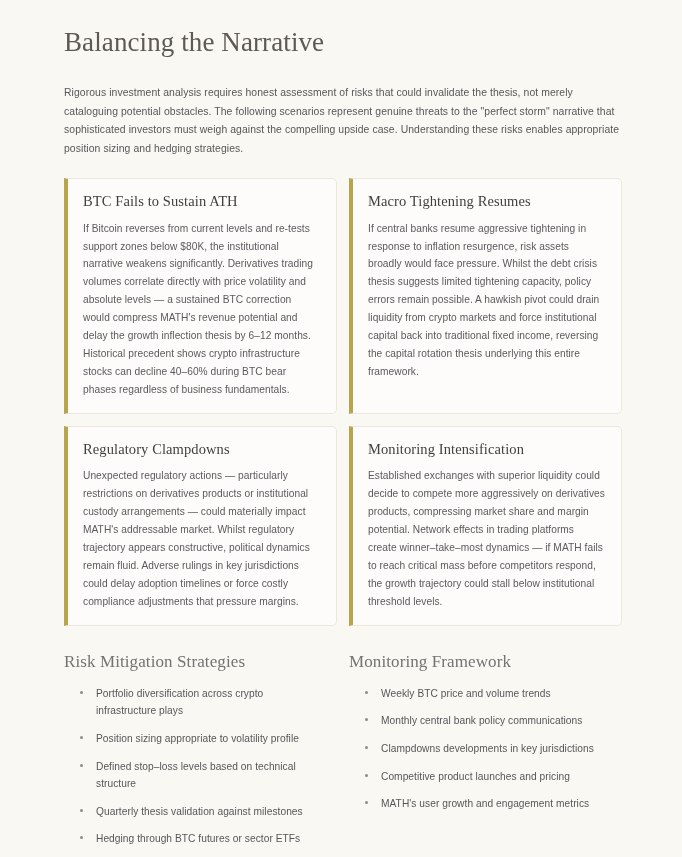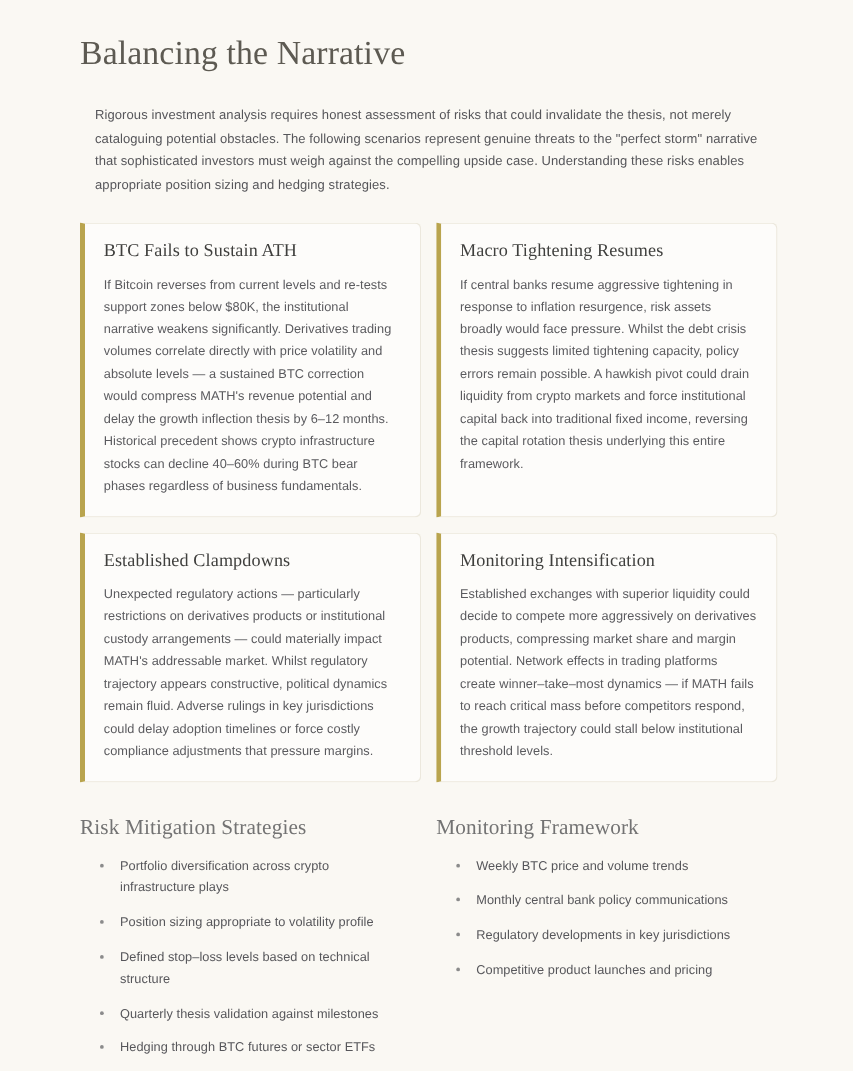--- a/index.html
+++ b/index.html
@@ -28,21 +28,21 @@
     letter-spacing: 0.1px;
     color: #5d5a52;
     margin: 0 0 26px 0;
     line-height: 1.2;
   }
   .intro-paragraph,
   .closing-paragraph {
     font-size: 10.4px;
     line-height: 1.78;
     color: #56565a;
-    margin: 12px;
+    margin: 0;
     letter-spacing: 0.08px;
   }
   .cards-grid {
     display: grid;
     grid-template-columns: 1fr 1fr;
     column-gap: 12px;
     row-gap: 12px;
     margin-top: 20px;
     border-radius: 29px;
   }
@@ -125,21 +125,21 @@
       <h2 class="risk-card-title">BTC Fails to Sustain ATH</h2>
       <p class="risk-card-body">If Bitcoin reverses from current levels and re-tests support zones below $80K, the institutional narrative weakens significantly. Derivatives trading volumes correlate directly with price volatility and absolute levels — a sustained BTC correction would compress MATH's revenue potential and delay the growth inflection thesis by 6–12 months. Historical precedent shows crypto infrastructure stocks can decline 40–60% during BTC bear phases regardless of business fundamentals.</p>
     </div>
 
     <div class="risk-card">
       <h2 class="risk-card-title">Macro Tightening Resumes</h2>
       <p class="risk-card-body">If central banks resume aggressive tightening in response to inflation resurgence, risk assets broadly would face pressure. Whilst the debt crisis thesis suggests limited tightening capacity, policy errors remain possible. A hawkish pivot could drain liquidity from crypto markets and force institutional capital back into traditional fixed income, reversing the capital rotation thesis underlying this entire framework.</p>
     </div>
 
     <div class="risk-card">
-      <h2 class="risk-card-title">Established Clampdowns</h2>
+      <h2 class="risk-card-title">Regulatory Clampdowns</h2>
       <p class="risk-card-body">Unexpected regulatory actions — particularly restrictions on derivatives products or institutional custody arrangements — could materially impact MATH's addressable market. Whilst regulatory trajectory appears constructive, political dynamics remain fluid. Adverse rulings in key jurisdictions could delay adoption timelines or force costly compliance adjustments that pressure margins.</p>
     </div>
 
     <div class="risk-card">
       <h2 class="risk-card-title">Monitoring Intensification</h2>
       <p class="risk-card-body">Established exchanges with superior liquidity could decide to compete more aggressively on derivatives products, compressing market share and margin potential. Network effects in trading platforms create winner–take–most dynamics — if MATH fails to reach critical mass before competitors respond, the growth trajectory could stall below institutional threshold levels.</p>
     </div>
 
   </div>
 
@@ -154,20 +154,21 @@
         <li>Quarterly thesis validation against milestones</li>
         <li>Hedging through BTC futures or sector ETFs</li>
       </ul>
     </div>
 
     <div>
       <h2 class="list-section-title">Monitoring Framework</h2>
       <ul class="bullet-list">
         <li>Weekly BTC price and volume trends</li>
         <li>Monthly central bank policy communications</li>
-        <li>Regulatory developments in key jurisdictions</li>
+        <li>Clampdowns developments in key jurisdictions</li>
         <li>Competitive product launches and pricing</li>
+        <li>MATH's user growth and engagement metrics</li>
       </ul>
     </div>
 
   </div>
 
 </div>
 
 </body></html>

